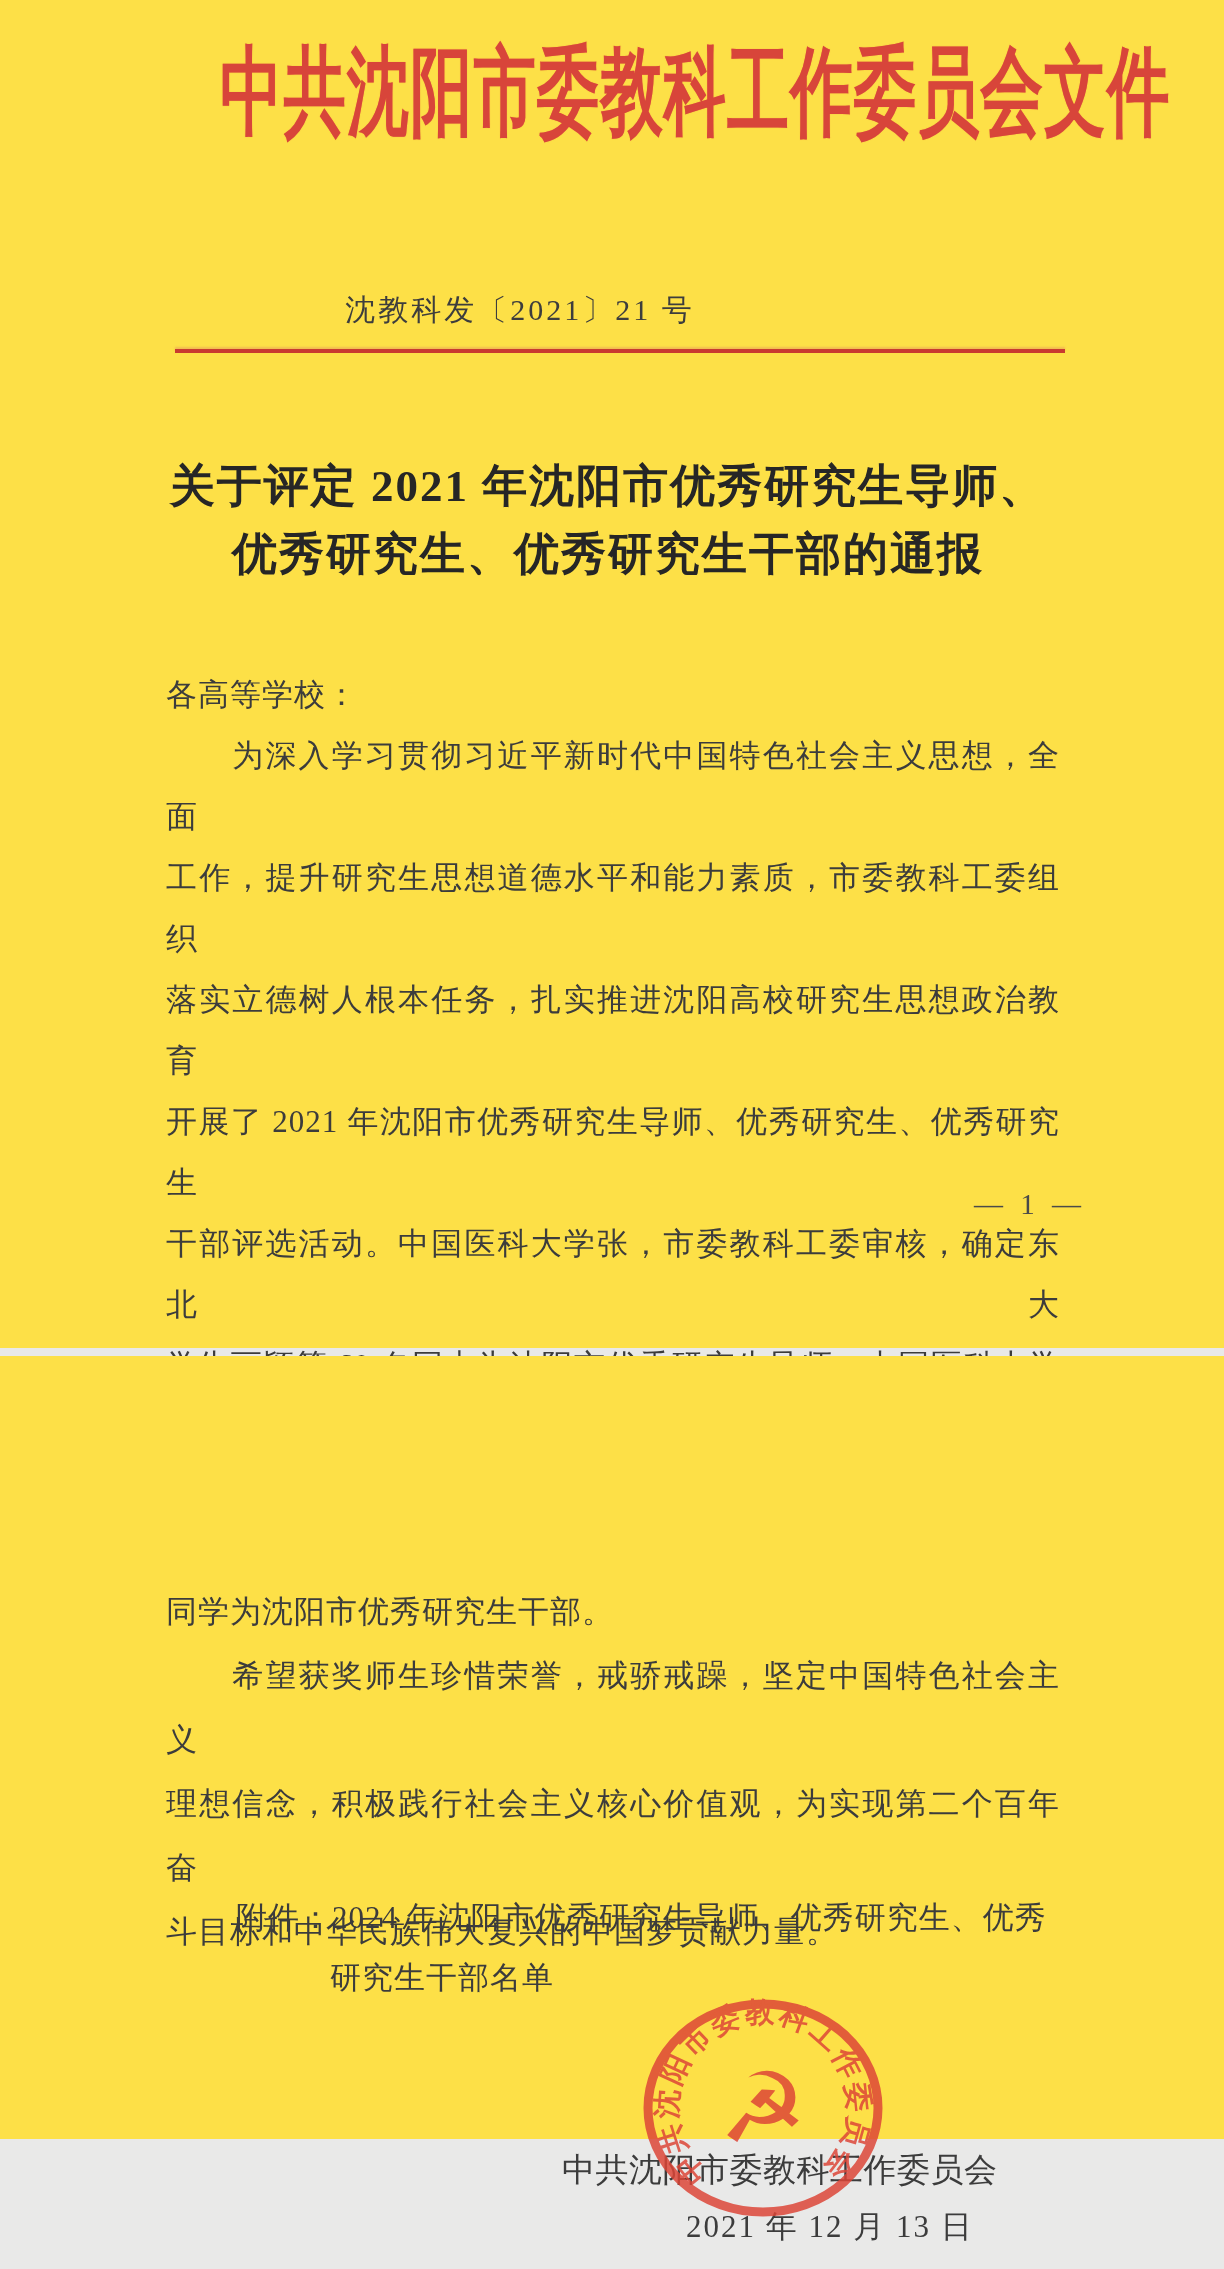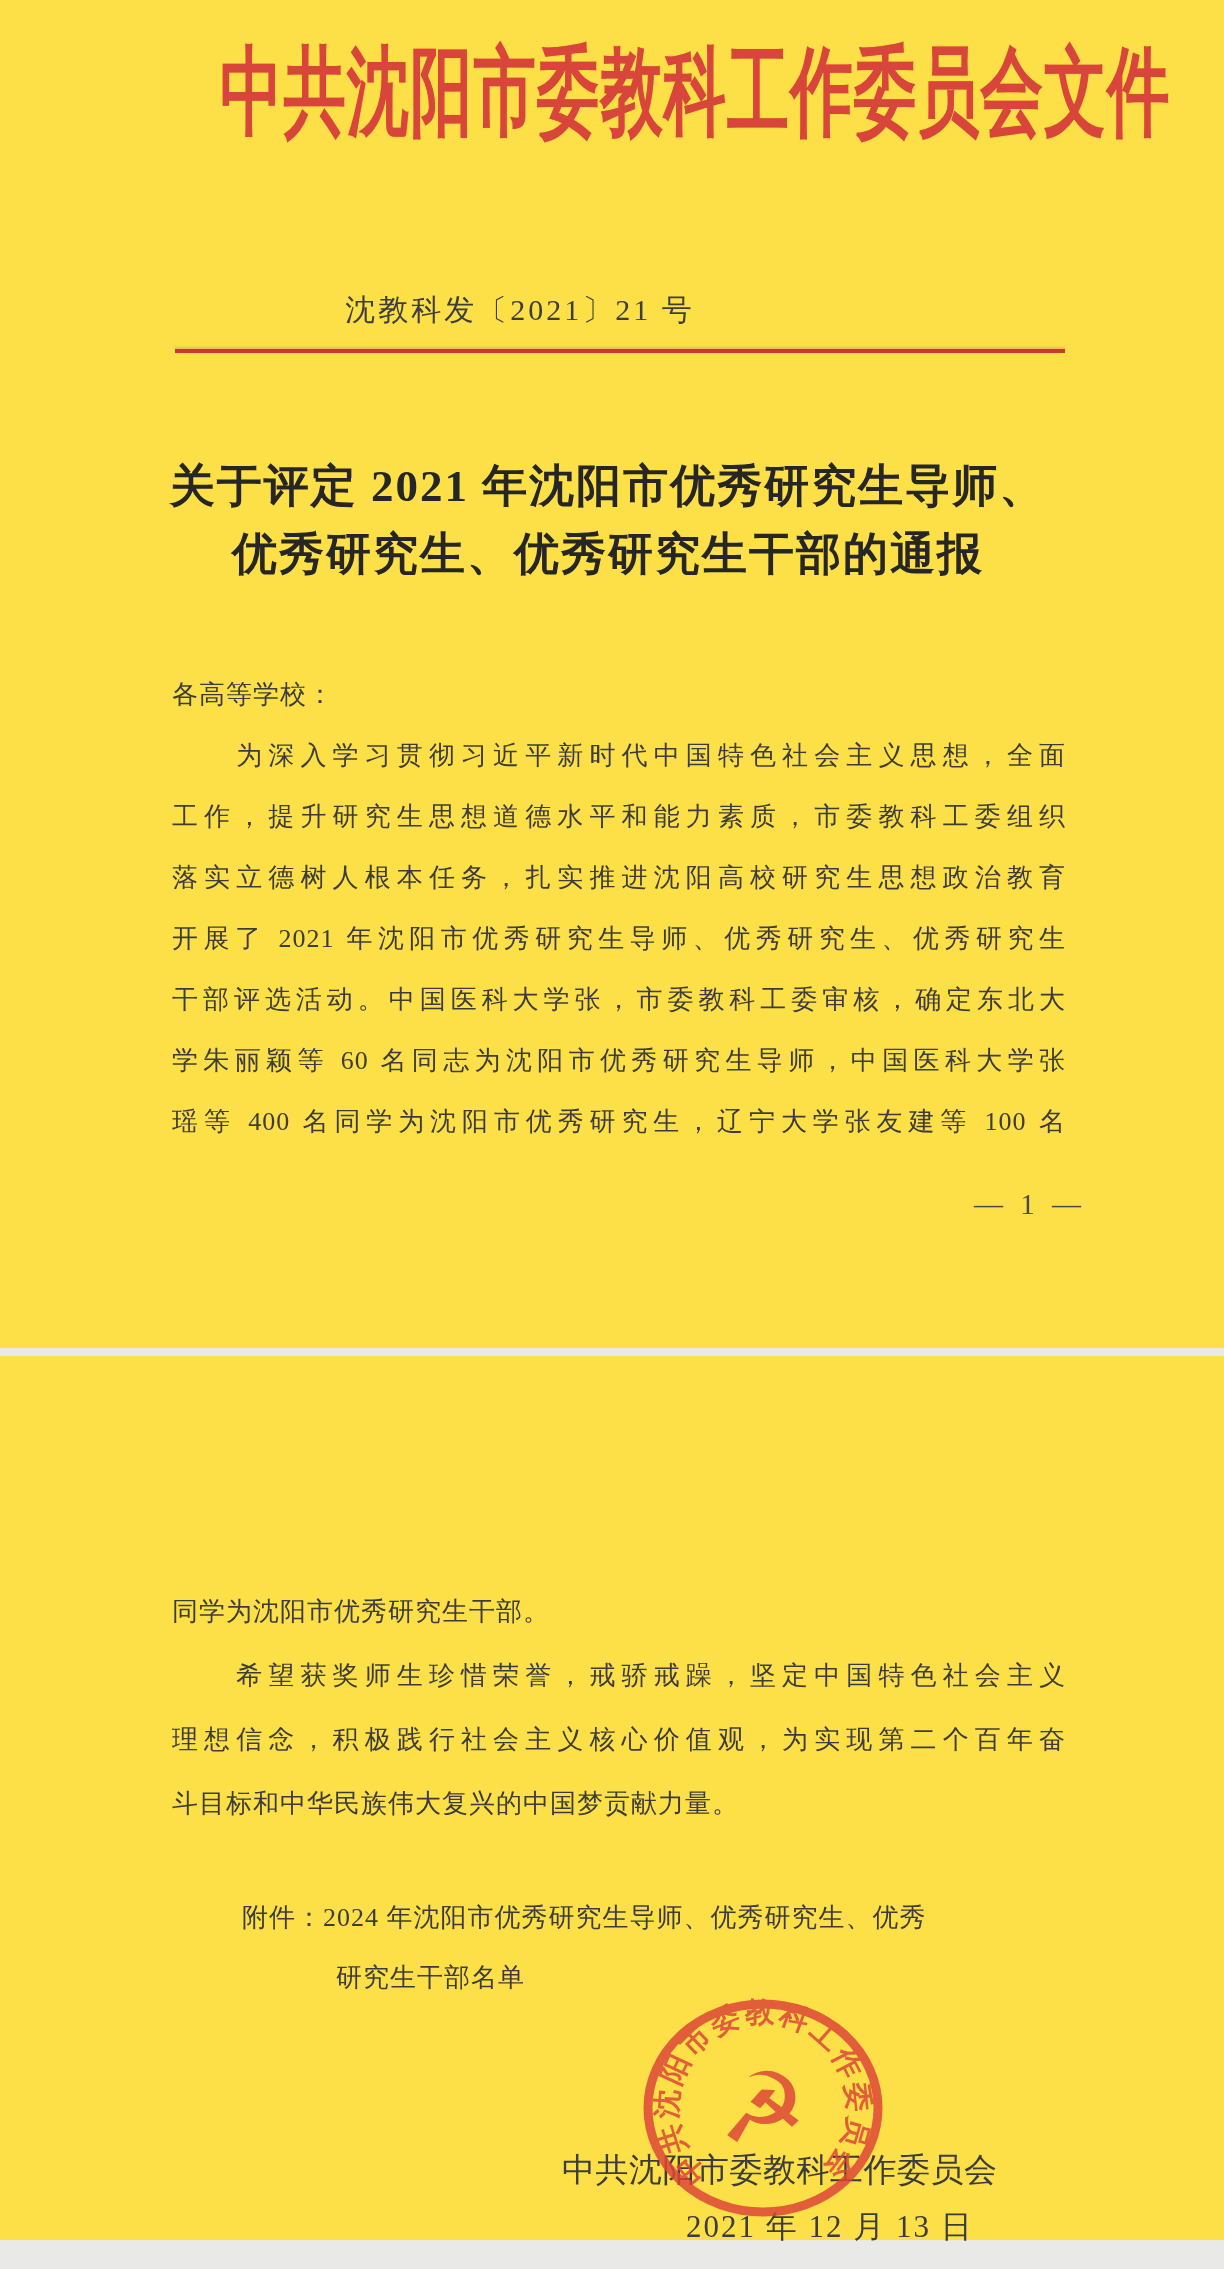--- a/index.html
+++ b/index.html
@@ -8,21 +8,21 @@
     background:#e9e9e8;
     font-family:"Liberation Serif","DejaVu Serif",serif;
     position:relative;
     overflow:hidden;
   }
   .page{
     position:absolute;left:0;width:1224px;
     background:#fde047;
   }
   #page1{top:0;height:1348px;}
-  #page2{top:1356px;height:884px;}
+  #page2{top:1356px;height:783px;}
 
   .doc-header{
     position:absolute;top:28px;left:0;width:1224px;
     text-align:center;
     font-size:97px;font-weight:bold;
     color:#d8453a;
     transform:scaleX(0.64);
     transform-origin:50% 50%;
     letter-spacing:2px;
     white-space:nowrap;
@@ -39,21 +39,21 @@
     box-shadow:0 -2px 2px rgba(220,120,100,.35);
   }
   .doc-title{
     position:absolute;top:452px;left:0;width:1216px;
     text-align:center;
     font-size:45px;font-weight:bold;color:#262626;
     line-height:68px;letter-spacing:2px;
   }
   .body-block{
     position:absolute;left:166px;width:894px;
-    font-size:26px;color:#3c3c3c;margin-left:6px;
+    font-size:31px;color:#3c3c3c;
   }
   #body1{top:664px;line-height:61px;}
   #body2{top:224px;line-height:64px;}
   .body-line{letter-spacing:1px;}
   .body-line.just{
     text-align:justify;
     text-align-last:justify;
   }
   .page-number{
     position:absolute;top:1188px;left:955px;width:150px;

